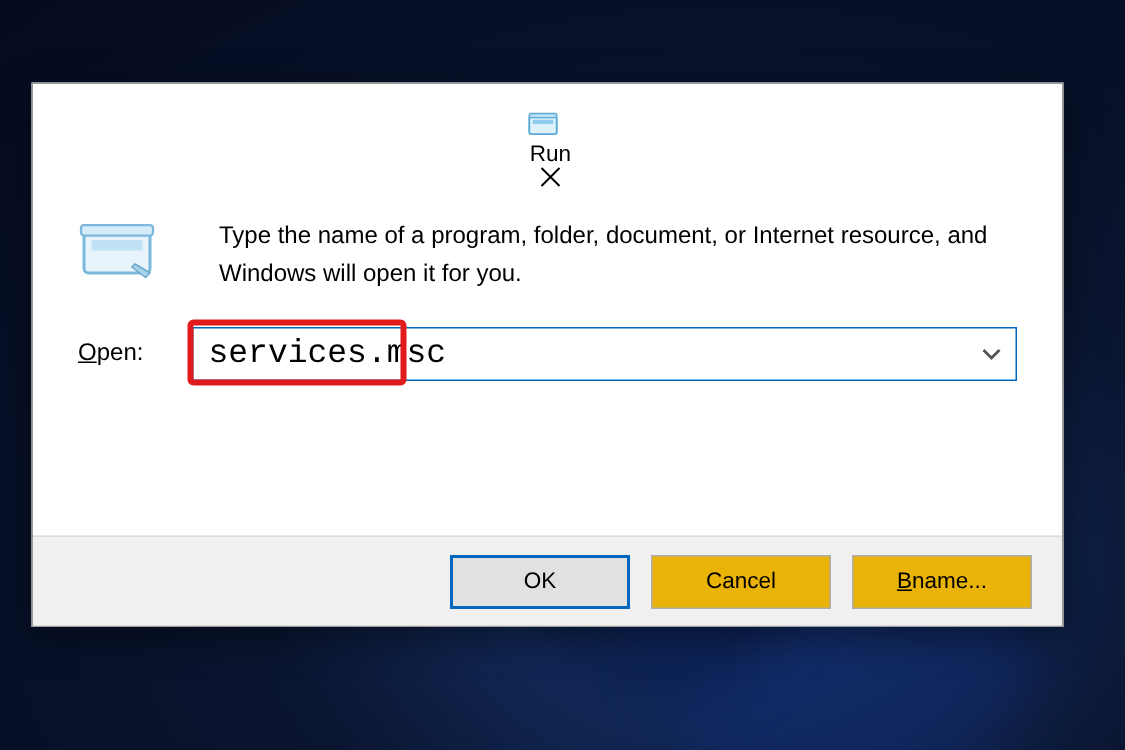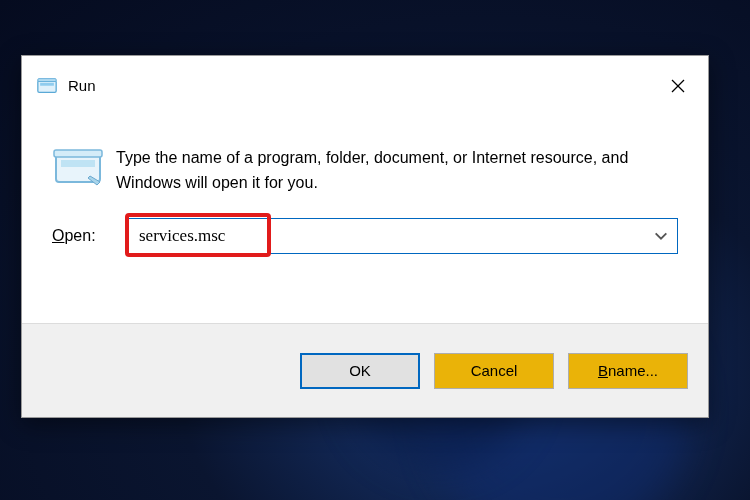--- a/index.html
+++ b/index.html
@@ -27,20 +27,21 @@
       border: 1px solid #9a9a9a;
       box-shadow: 0 6px 24px rgba(0,0,0,0.45);
     }
 
     .titlebar {
       height: 44px;
       display: flex;
       align-items: center;
       padding: 16px 10px 0 14px;
       border-bottom: 1px solid #ffffff;
+      flex-direction: column;
     }
     .titlebar .app-icon {
       width: 22px; height: 22px;
       margin-right: 10px;
       display: inline-flex; align-items: center; justify-content: center;
     }
     .titlebar .title { color: #000; font-size: 15px; flex: 1; }
     .titlebar .close {
       width: 40px; height: 32px;
       display: flex; align-items: center; justify-content: center;
@@ -48,21 +49,21 @@
       cursor: pointer;
     }
     .titlebar .close svg { width: 14px; height: 14px; }
 
     .content {
       padding: 44px 30px 0 30px;
     }
     .info-row {
       display: flex;
       align-items: flex-start;
-      gap: 10px;
+      gap: 40px;
     }
     .run-graphic {
       width: 54px; height: 46px; flex: 0 0 auto;
       display:flex; align-items:center; justify-content:center;
     }
     .description {
       color: #000;
       line-height: 1.55;
       font-size: 16px;
       padding-top: 2px;
@@ -89,22 +90,22 @@
       background: #ffffff;
       display: flex;
       align-items: center;
     }
     .combo input {
       border: none;
       outline: none;
       height: 100%;
       width: 100%;
       padding: 0 34px 0 10px;
-      font-family: Liberation Serif, serif;
-      font-size: 17px;
+      font-family: Liberation Mono, monospace;
+      font-size: 22px;
       color: #000;
       background: transparent;
     }
     .combo .chev {
       position: absolute;
       right: 8px; top: 50%; transform: translateY(-50%);
       width: 16px; height: 16px;
       display:flex; align-items:center; justify-content:center;
       color:#4a4a4a;
     }
@@ -113,21 +114,21 @@
       left: -4px; top: -6px;
       width: 146px; height: 44px;
       border: 4px solid #e11b1b;
       border-radius: 4px;
       pointer-events: none;
     }
 
     .button-row {
       position: absolute;
       left: 0; right: 0; bottom: 0;
-      height: 94px;
+      height: 60px;
       background: #f0f0f0;
       border-top: 1px solid #dcdcdc;
       display: flex;
       align-items: center;
       justify-content: flex-end;
       gap: 14px;
       padding-right: 20px;
     }
     .btn {
       min-width: 120px;

